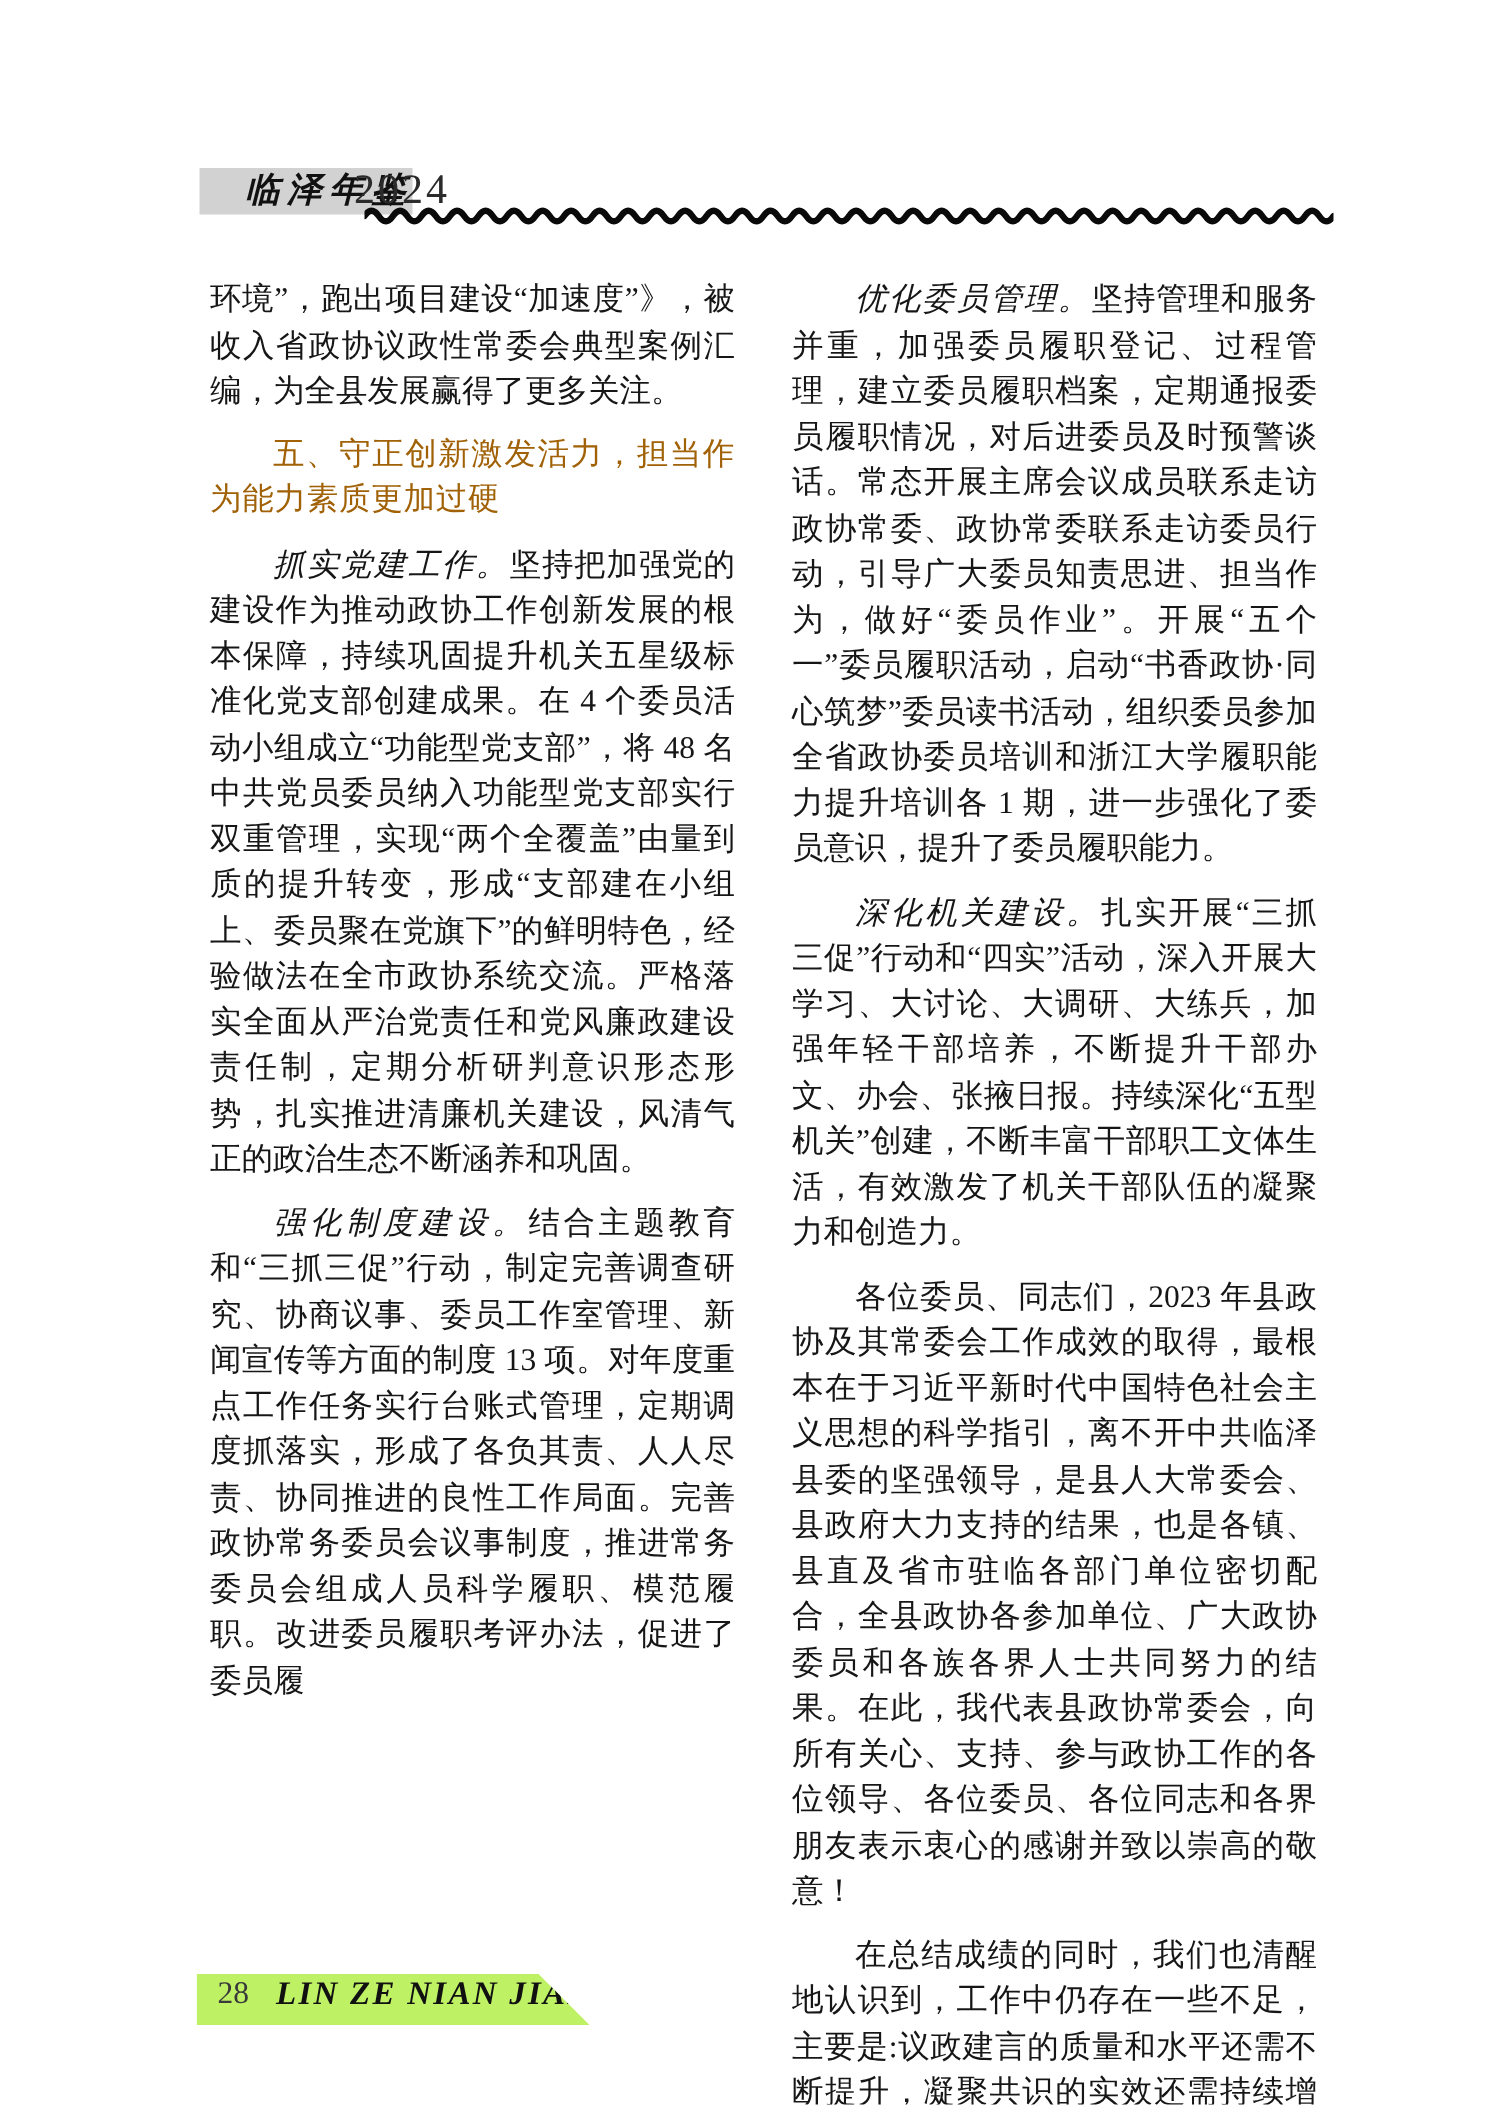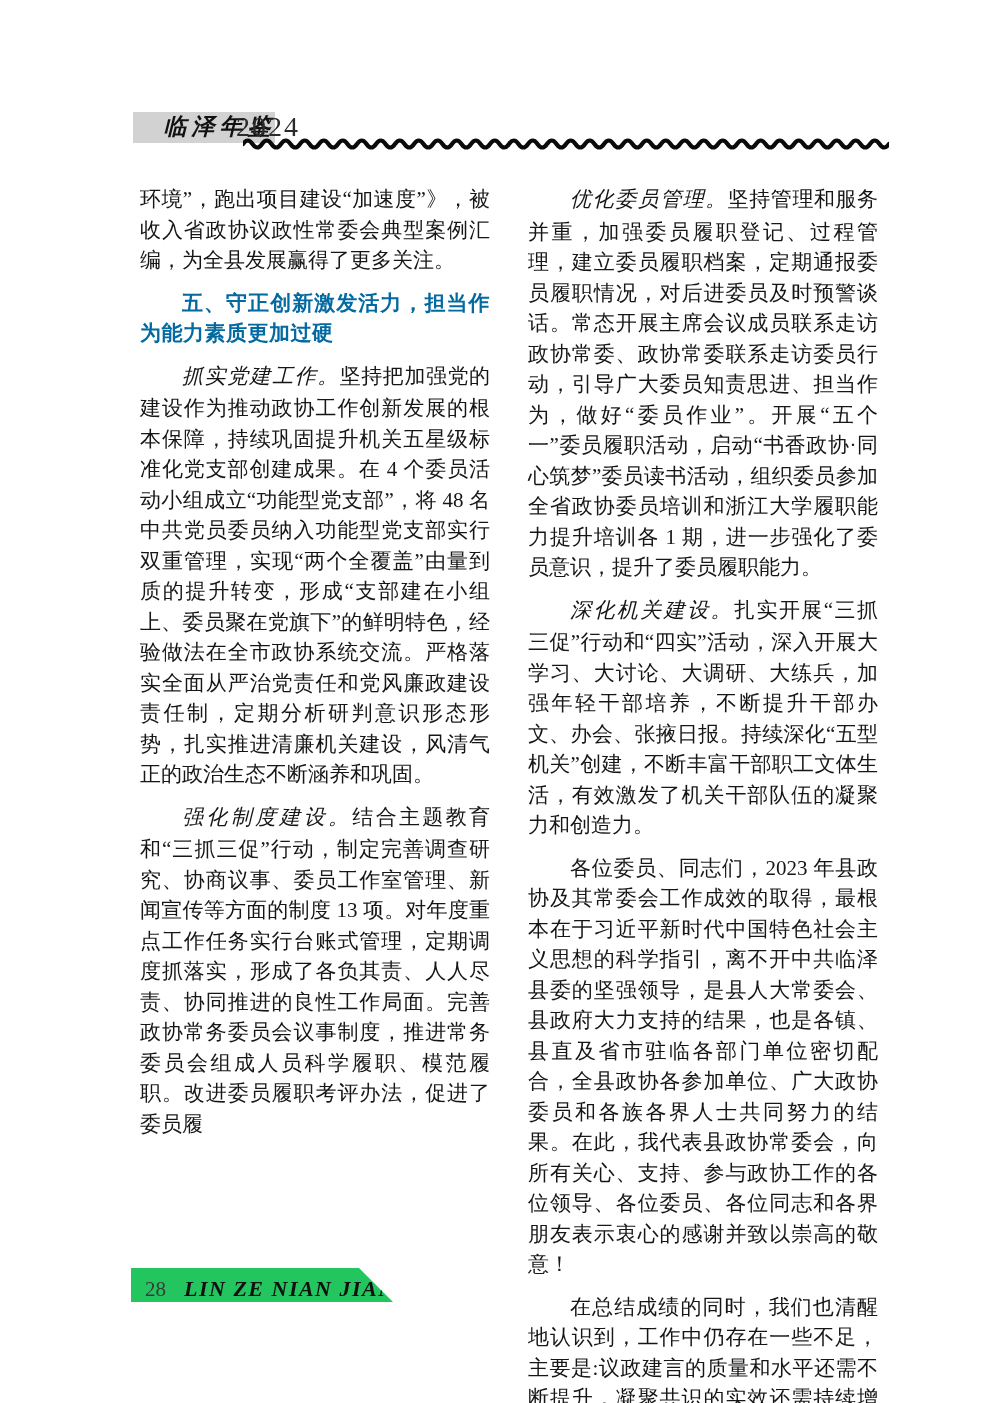--- a/index.html
+++ b/index.html
@@ -27,29 +27,29 @@
     position:absolute;left:128px;top:172px;width:762px;
     display:flex;gap:14px;
   }
   .col{
     width:374px;font-size:21px;line-height:30.5px;text-align:justify;
     text-justify:inter-ideograph;color:#161616;
   }
   .col p{margin:12px;padding:0;}
   .para{text-indent:2em;}
   .cont{text-indent:0;}
-  .lead{font-style:italic;letter-spacing:1px;font-family:Liberation Mono, monospace;}
+  .lead{font-style:italic;letter-spacing:1px;}
   .heading{
     font-family:"Liberation Sans","DejaVu Sans",sans-serif;
-    font-weight:700;text-indent:2em;letter-spacing:0.5px;color:#0369a1;
+    font-weight:400;text-indent:2em;letter-spacing:0.5px;color:#a16207;
   }
   
   .footer-band{
-    position:absolute;left:131px;top:1268px;width:262px;height:34px;
-    background:#22c55e;display:flex;align-items:flex-end;
+    position:absolute;left:131px;top:1316px;width:262px;height:34px;
+    background:#bef264;display:flex;align-items:flex-start;
     clip-path:polygon(0 0,228px 0,262px 34px,0 34px);
   }
   .page-number{
     margin-left:14px;font-size:21px;color:#3a3a3a;
     font-family:"Liberation Serif",serif;
   }
   .journal-name{
     margin-left:18px;font-size:22px;font-weight:bold;font-style:italic;
     letter-spacing:1.5px;color:#111;font-family:"Liberation Serif",serif;
     white-space:nowrap;

